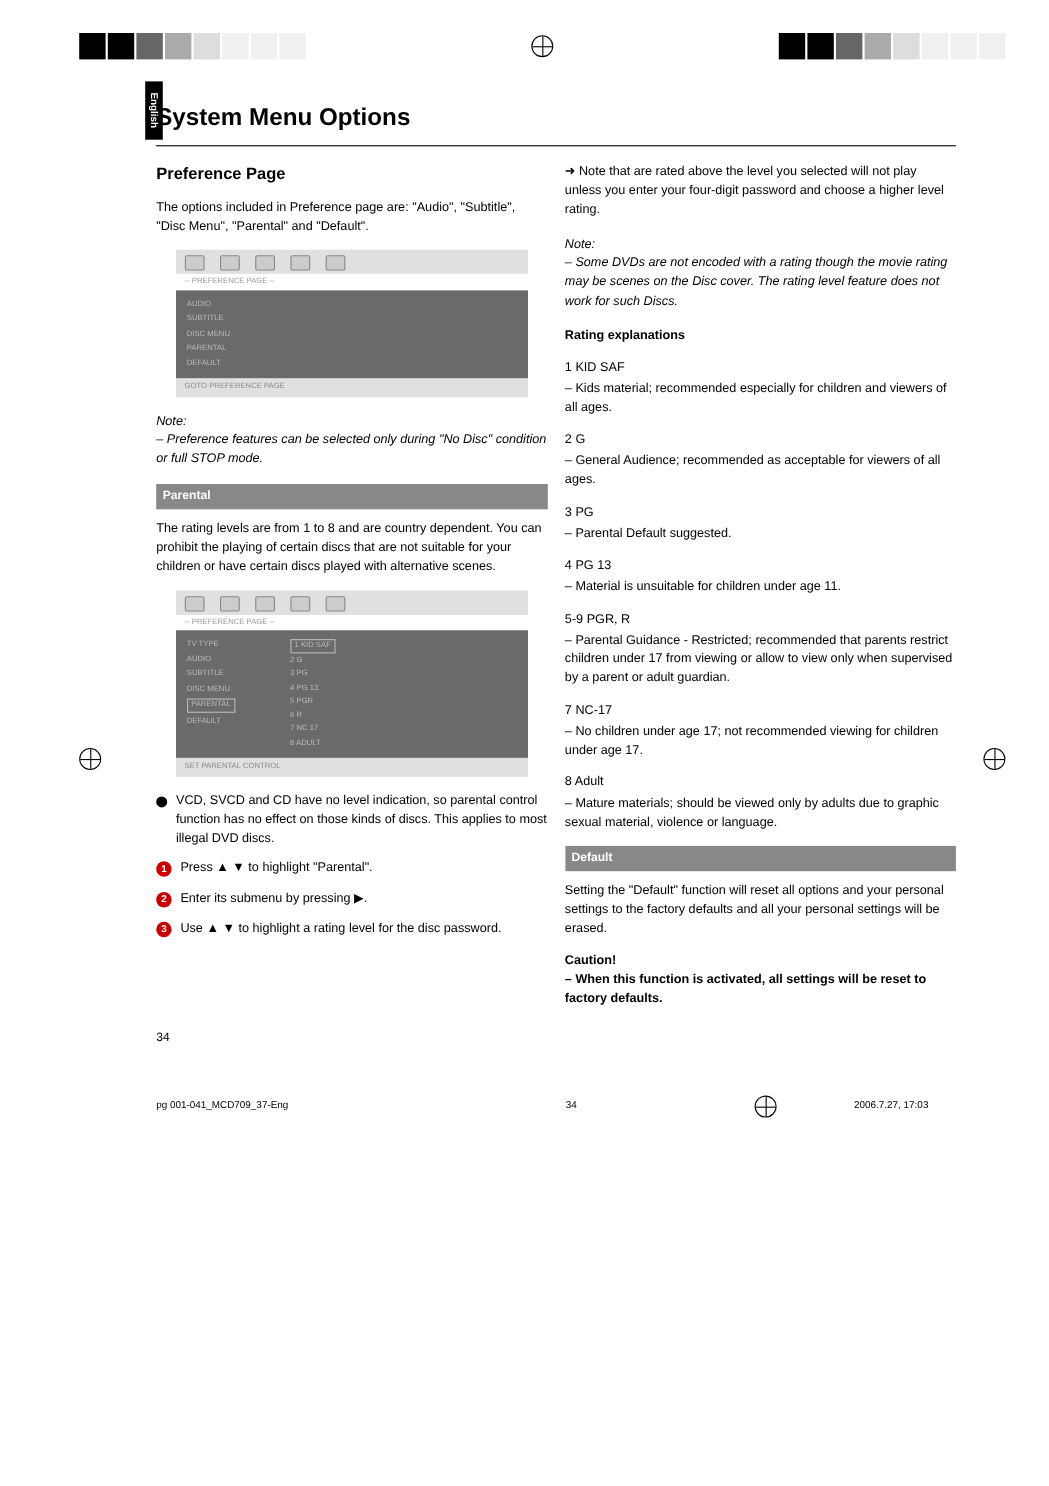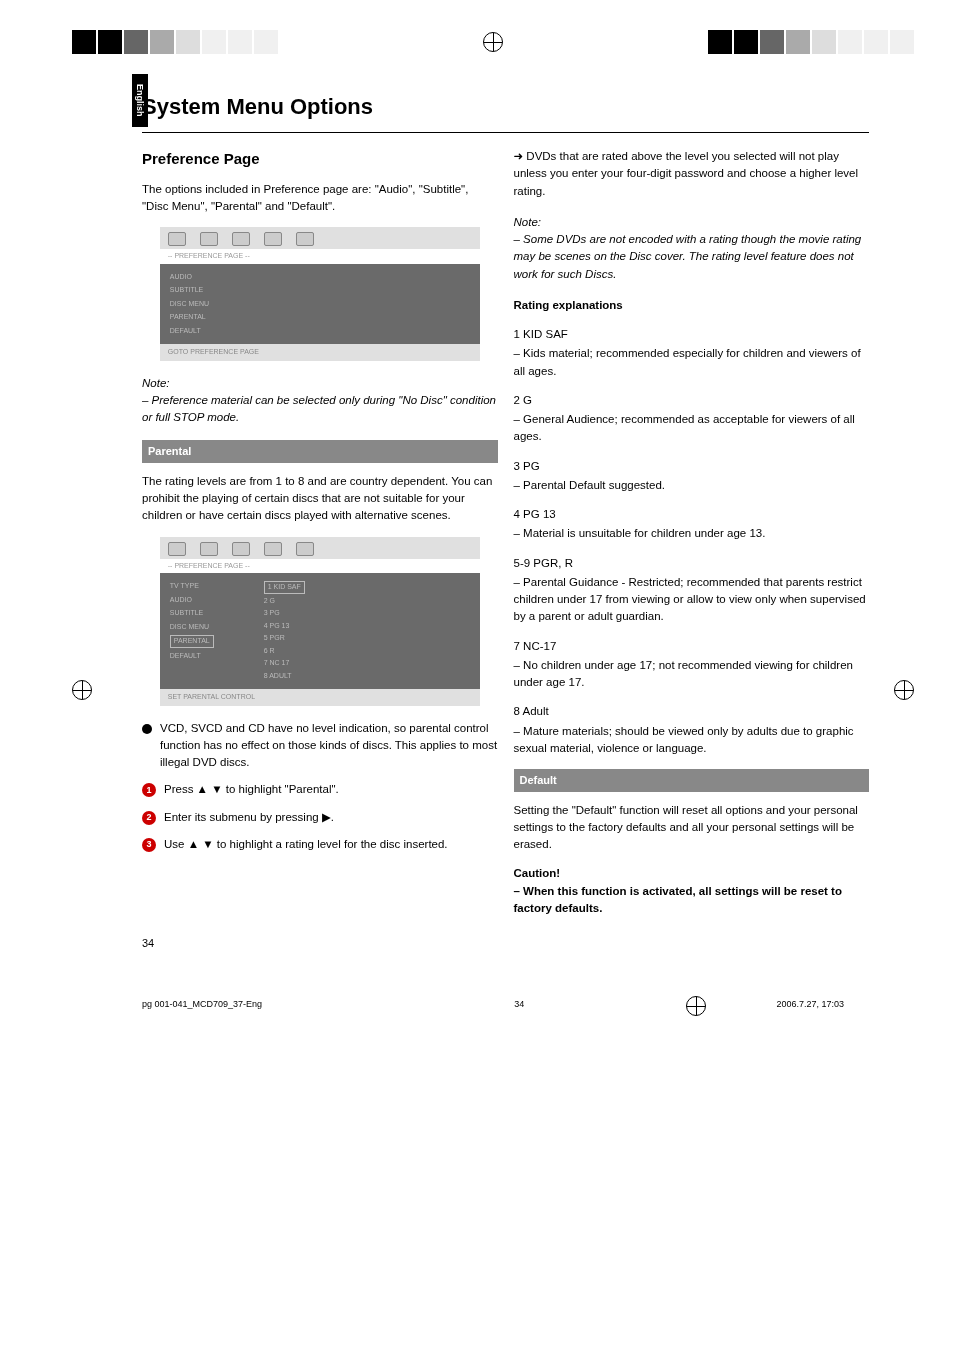--- a/index.html
+++ b/index.html
@@ -292,21 +292,21 @@
               <div class="menu-item">DISC MENU</div>
               <div class="menu-item">PARENTAL</div>
               <div class="menu-item">DEFAULT</div>
             </div>
           </div>
           <div class="menu-footer">GOTO PREFERENCE PAGE</div>
         </div>
 
         <div class="note-block">
           <p class="italic">Note:</p>
-          <p class="italic">– Preference material can be selected only during "No Disc" condition or full STOP mode.</p>
+          <p class="italic">– Preference features can be selected only during "No Disc" condition or full STOP mode.</p>
         </div>
 
         <div class="bar-heading">Parental</div>
         <p class="body-text">The rating levels are from 1 to 8 and are country dependent. You can prohibit the playing of certain discs that are not suitable for your children or have certain discs played with alternative scenes.</p>
 
         <div class="menu-screenshot">
           <div class="menu-tabs">
             <div class="menu-tab-icon"></div>
             <div class="menu-tab-icon"></div>
             <div class="menu-tab-icon"></div>
@@ -345,27 +345,27 @@
           <div class="step">
             <div class="step-num">1</div>
             <div>Press ▲ ▼ to highlight "Parental".</div>
           </div>
           <div class="step">
             <div class="step-num">2</div>
             <div>Enter its submenu by pressing ▶.</div>
           </div>
           <div class="step">
             <div class="step-num">3</div>
-            <div>Use ▲ ▼ to highlight a rating level for the disc inserted.</div>
+            <div>Use ▲ ▼ to highlight a rating level for the disc password.</div>
           </div>
         </div>
       </div>
 
       <div class="col">
-        <p class="body-text">➜ DVDs that are rated above the level you selected will not play unless you enter your four-digit password and choose a higher level rating.</p>
+        <p class="body-text">➜ Note that are rated above the level you selected will not play unless you enter your four-digit password and choose a higher level rating.</p>
 
         <div class="note-block">
           <p class="italic">Note:</p>
           <p class="italic">– Some DVDs are not encoded with a rating though the movie rating may be scenes on the Disc cover. The rating level feature does not work for such Discs.</p>
         </div>
 
         <p class="bold body-text">Rating explanations</p>
 
         <div class="rating-item">
           <p class="rating-name">1 KID SAF</p>
@@ -374,21 +374,21 @@
         <div class="rating-item">
           <p class="rating-name">2 G</p>
           <p>– General Audience; recommended as acceptable for viewers of all ages.</p>
         </div>
         <div class="rating-item">
           <p class="rating-name">3 PG</p>
           <p>– Parental Default suggested.</p>
         </div>
         <div class="rating-item">
           <p class="rating-name">4 PG 13</p>
-          <p>– Material is unsuitable for children under age 13.</p>
+          <p>– Material is unsuitable for children under age 11.</p>
         </div>
         <div class="rating-item">
           <p class="rating-name">5-9 PGR, R</p>
           <p>– Parental Guidance - Restricted; recommended that parents restrict children under 17 from viewing or allow to view only when supervised by a parent or adult guardian.</p>
         </div>
         <div class="rating-item">
           <p class="rating-name">7 NC-17</p>
           <p>– No children under age 17; not recommended viewing for children under age 17.</p>
         </div>
         <div class="rating-item">

